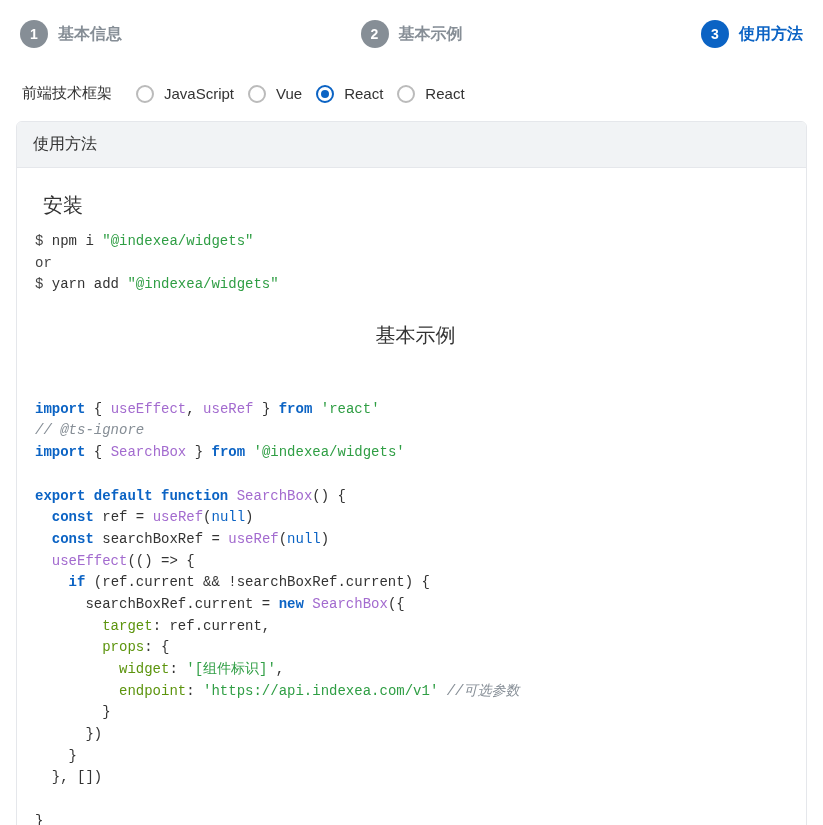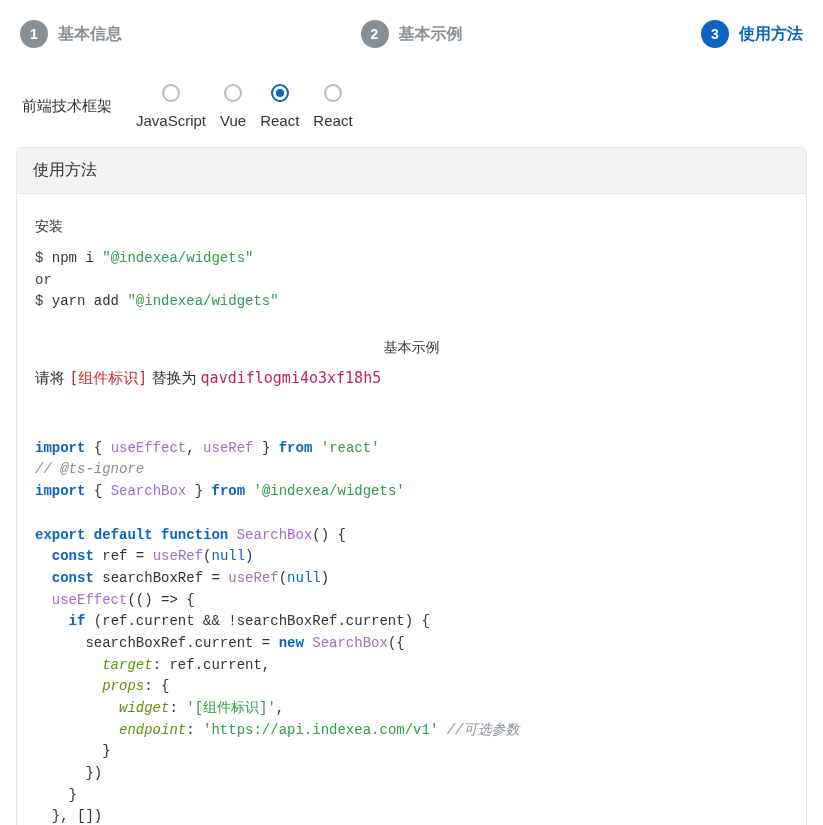--- a/index.html
+++ b/index.html
@@ -60,21 +60,20 @@
     gap: 14px;
     margin-bottom: 18px;
     padding: 0 6px;
     font-size: 15px;
   }
   .framework-label { color: #333; min-width: 100px; }
   .radio-opt {
     display: inline-flex; align-items: center; gap: 10px;
     cursor: pointer;
     color: #333;
-    flex-direction: column;
   }
   .radio-circle {
     width: 18px; height: 18px;
     border: 2px solid #bbb;
     border-radius: 50%;
     display: inline-flex; align-items: center; justify-content: center;
     position: relative;
   }
   .radio-opt.selected .radio-circle { border-color: #0b63c4; }
   .radio-opt.selected .radio-circle::after {
@@ -91,23 +90,23 @@
   .card-header {
     background: #f1f3f5;
     border-bottom: 1px solid #e5e7eb;
     padding: 12px 16px;
     font-size: 16px;
     color: #333;
   }
   .card-body { padding: 18px 18px 24px 18px; }
 
   .section-title {
-    font-size: 14px;
-    color: #333;
-    margin: 6px 0 12px 0;
+    font-size: 20px;
+    color: #333;
+    margin: 6px 0 12px 8px;
   }
   .section-title.mt { margin-top: 26px; text-align: center; }
 
   .install-block, .code-block {
     font-family: "SFMono-Regular", Consolas, "Liberation Mono", Menlo, monospace;
     font-size: 14px;
     line-height: 1.55;
     white-space: pre;
   }
   .tok-prompt { color: #444; }
@@ -125,21 +124,21 @@
   }
   .replace-line .ident-val {
     color: #c2255c;
     font-family: "SFMono-Regular", Consolas, monospace;
   }
 
   .tok-kw { color: #0b63c4; font-weight: 600; }
   .tok-kw-nd { color: #0b63c4; }
   .tok-fn { color: #a36bcf; font-family: Liberation Mono, monospace; }
   .tok-comment { color: #868e96; font-style: italic; }
-  .tok-prop { color: #5c940d; font-style: italic; }
+  .tok-prop { color: #5c940d; }
 </style>
 </head>
 <body>
 
 <div class="page">
 
 
   <div class="steps">
     <div class="step">
       <span class="num">1</span>
@@ -183,23 +182,20 @@
     <div class="card-body">
 
       <div class="section-title">安装</div>
 
       <div class="install-block"><span class="tok-prompt">$ </span><span>npm i </span><span class="tok-str">"@indexea/widgets"</span>
 <span class="tok-or">or</span>
 <span class="tok-prompt">$ </span><span>yarn add </span><span class="tok-str">"@indexea/widgets"</span></div>
 
       <div class="section-title mt">基本示例</div>
 
-      <div class="replace-line">
-        <span>请将 </span><span class="placeholder">[组件标识]</span><span> 替换为 </span><span class="ident-val">qavdiflogmi4o3xf18h5</span>
-      </div>
 
       <div class="code-block" style="margin-top:28px;">
 <span class="tok-kw">import</span> { <span class="tok-fn">useEffect</span>, <span class="tok-fn">useRef</span> } <span class="tok-kw">from</span> <span class="tok-str">'react'</span>
 <span class="tok-comment">// @ts-ignore</span>
 <span class="tok-kw">import</span> { <span class="tok-fn">SearchBox</span> } <span class="tok-kw">from</span> <span class="tok-str">'@indexea/widgets'</span>
 
 <span class="tok-kw">export</span> <span class="tok-kw">default</span> <span class="tok-kw">function</span> <span class="tok-fn">SearchBox</span>() {
   <span class="tok-kw">const</span> <span>ref</span> = <span class="tok-fn">useRef</span>(<span class="tok-kw-nd">null</span>)
   <span class="tok-kw">const</span> <span>searchBoxRef</span> = <span class="tok-fn">useRef</span>(<span class="tok-kw-nd">null</span>)
   <span class="tok-fn">useEffect</span>(() =&gt; {

